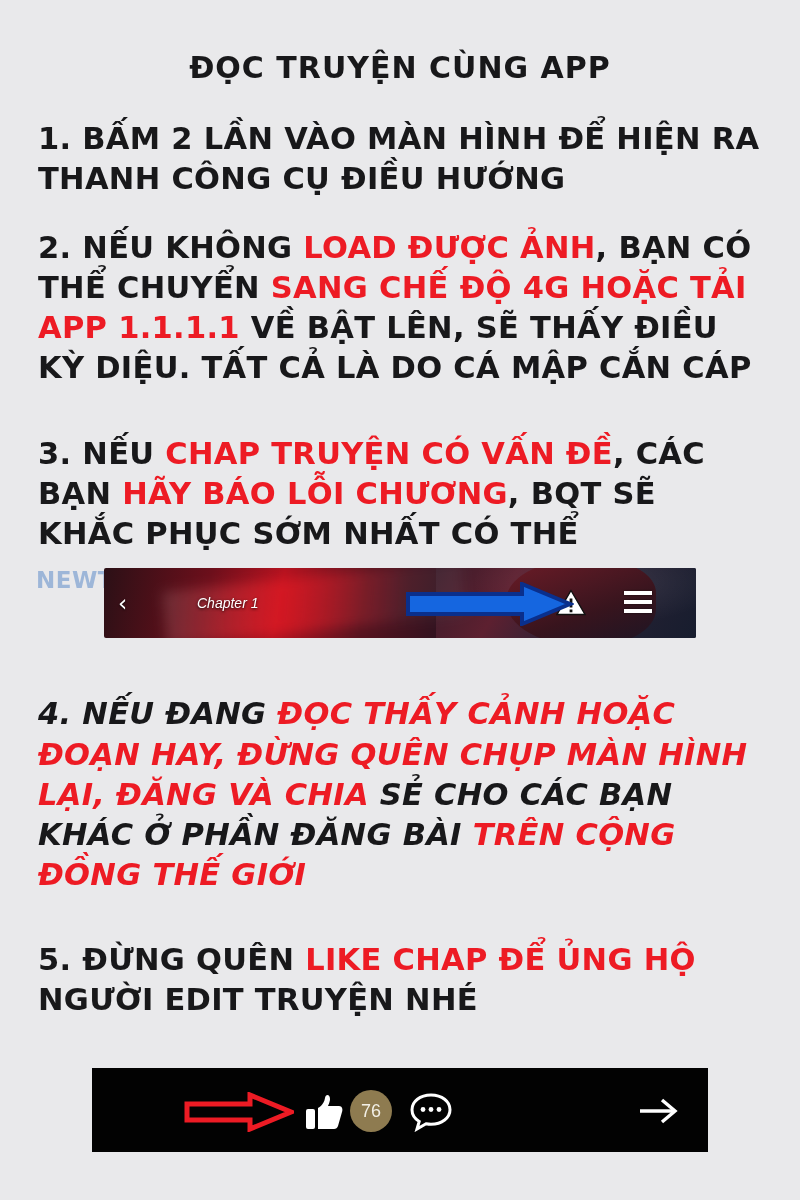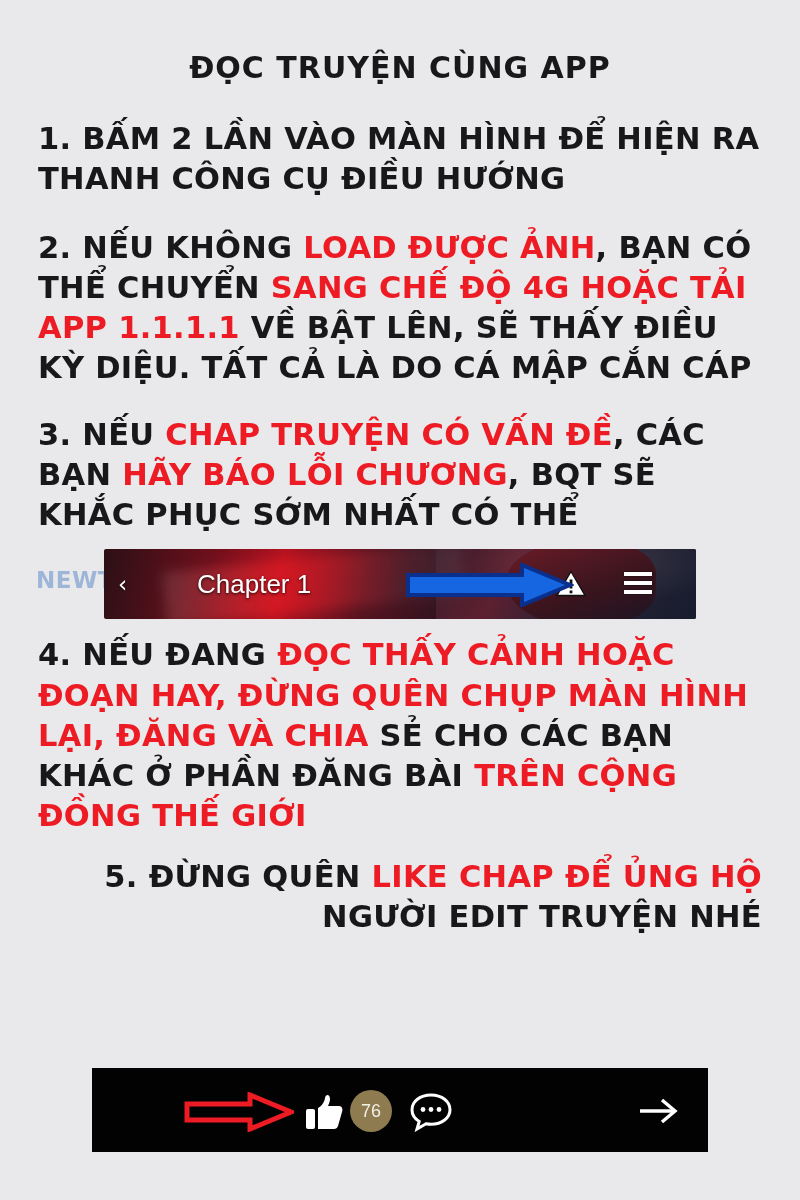--- a/index.html
+++ b/index.html
@@ -31,23 +31,23 @@
     font-size: 30.5px;
     line-height: 1.32;
     color: #18181a;
     letter-spacing: 0.3px;
     text-transform: uppercase;
     padding: 0 38px 0 38px;
   }
   .red { color: #ed1b24; }
   .b1 { margin-top: 34px; }
   .b2 { margin-top: 28px; }
-  .b3 { margin-top: 26px; }
-  .b4 { margin-top: 16px; }
-  .b5 { margin-top: 20px; text-align: right; }
+  .b3 { margin-top: 45px; }
+  .b4 { margin-top: 56px; font-style: italic; }
+  .b5 { margin-top: 44px; }
 
   
   .watermark {
     position: absolute;
     left: 36px;
     top: 568px;
     font-family: "DejaVu Sans", sans-serif;
     font-weight: bold;
     font-size: 25px;
     color: rgba(125,160,210,0.55);
@@ -103,23 +103,24 @@
     font-size: 23px;
     line-height: 1;
     font-family: "DejaVu Sans", sans-serif;
     text-shadow: 0 1px 2px rgba(0,0,0,.8);
   }
   .shot-chapter {
     position: absolute;
     left: 93px; top: 50%;
     transform: translateY(-50%);
     color: #ffffff;
-    font-size: 26px;
+    font-size: 14px;
     font-family: "Liberation Sans", sans-serif;
     text-shadow: 0 1px 3px rgba(0,0,0,.85);
+    font-style: italic;
   }
   .shot-warn {
     position: absolute;
     left: 452px; top: 50%;
     transform: translateY(-50%);
     width: 30px; height: 27px;
   }
   .shot-menu {
     position: absolute;
     left: 520px; top: 50%;

